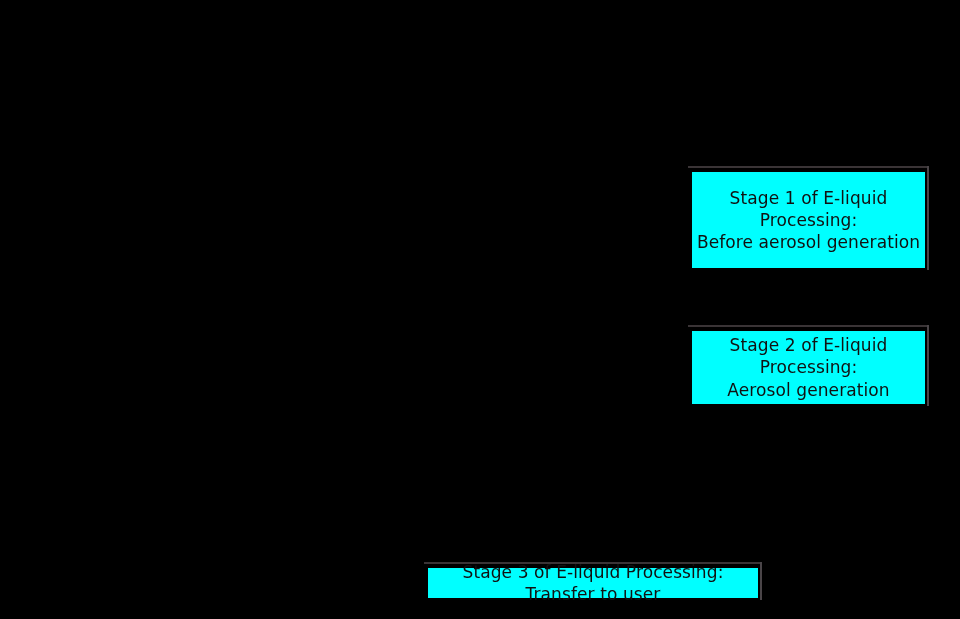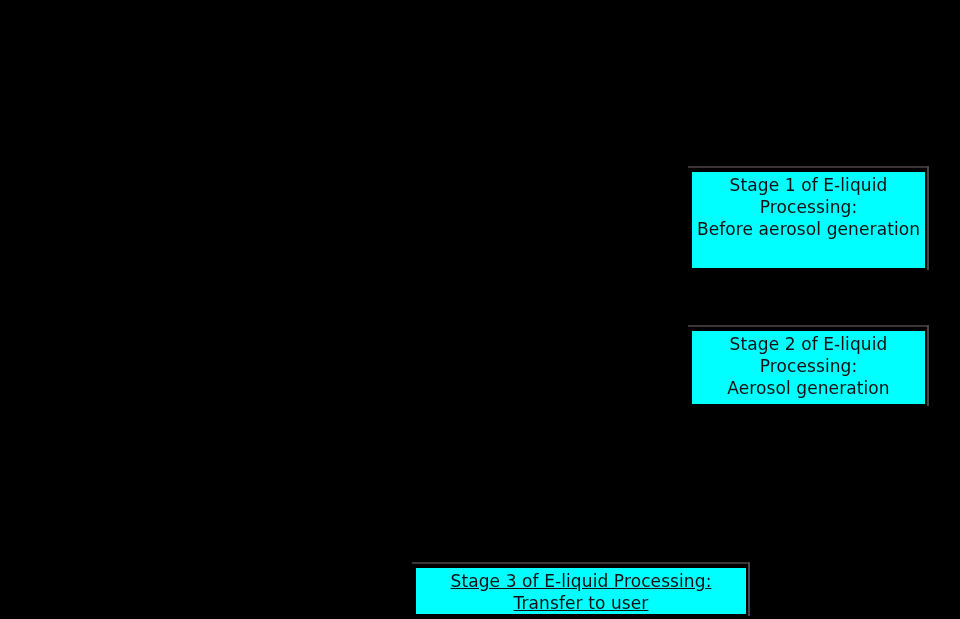--- a/index.html
+++ b/index.html
@@ -21,20 +21,21 @@
     width: 960px;
     height: 619px;
     background: #000000;
   }
   .stage-box {
     position: absolute;
     box-sizing: border-box;
     background: #00ffff;
     color: #111111;
     display: flex;
+    align-items: center;
     justify-content: center;
     text-align: center;
     line-height: 1.30;
     font-size: 17px;
     letter-spacing: 0.1px;
     white-space: pre-line;
     padding: 2px 4px;
   }
   
   .stage-box::before {
@@ -66,25 +67,24 @@
     width: 233px;
     height: 96px;
   }
   #stage-2 {
     left: 692px;
     top: 331px;
     width: 233px;
     height: 73px;
   }
   #stage-3 {
-    left: 416px;
+    left: 428px;
     top: 568px;
     width: 330px;
-    height: 46px;
-    text-decoration: underline;
+    height: 30px;
   }
   #stage-3::before {
     left: -4px;
     right: -4px;
     top: -6px;
   }
 </style>
 </head>
 <body>
 

